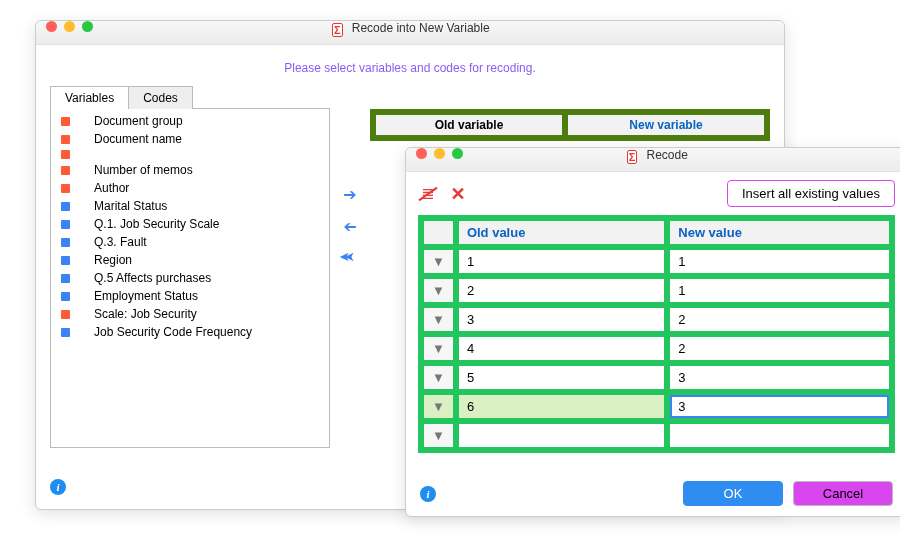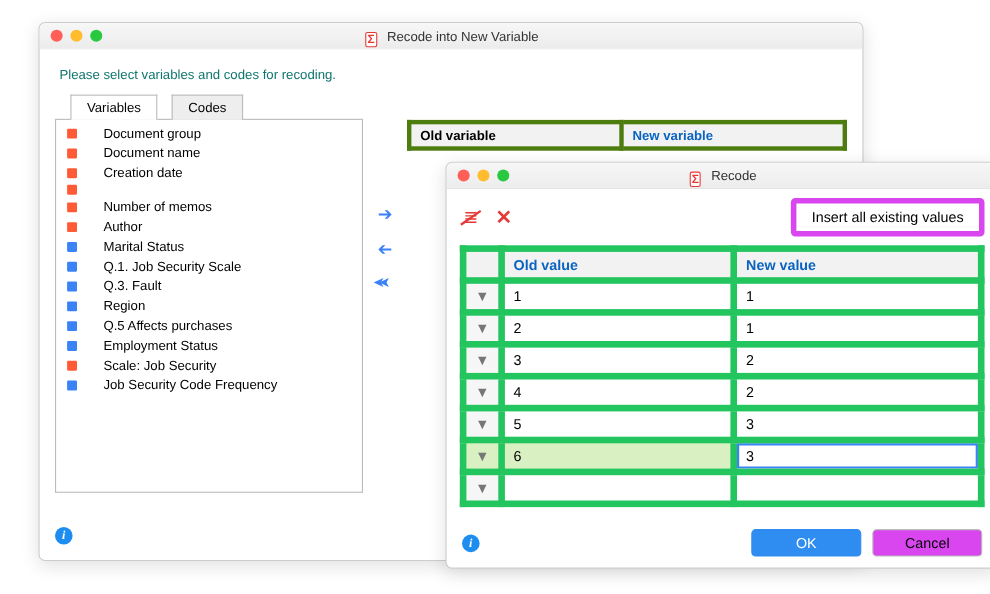--- a/index.html
+++ b/index.html
@@ -15,77 +15,77 @@
     background: #fff;
     border: 1px solid #ccc;
     border-radius: 6px;
     box-shadow: 0 4px 16px rgba(0,0,0,.12);
   }
   .titlebar {
     height: 24px;
     border-bottom: 1px solid #e2e2e2;
     background: linear-gradient(#f7f7f7,#ececec);
     border-radius: 6px 6px 0 0;
-    display: flex; align-items: center;
+    display: flex; 
     position: relative;
   }
   .traffic { display:flex; gap:7px; padding-left:10px; }
   .tl { width:11px; height:11px; border-radius:50%; }
   .tl.red{background:#ff5f57;} .tl.yel{background:#febc2e;} .tl.grn{background:#28c840;}
   .title { position:absolute; left:0; right:0; text-align:center; font-size:12px; color:#333; pointer-events:none;}
   .sigma-icon { display:inline-block; width:14px; height:12px; vertical-align:-2px; margin-right:4px;}
   .sigma-icon::before{
     content:"Σ"; color:#e53935; font-weight:bold; font-size:11px;
     border:1px solid #e53935; border-radius:2px; padding:0 1px; background:#fff;
   }
 
   
   .win-main { left:35px; top:20px; width:750px; height:490px; }
-  .instr { padding:16px 18px 10px; color:#0f766e; }
+  .instr { padding:16px 18px 10px; color:#8b5cf6;text-align:center; }
   .body-main { display:flex; padding:0 14px 12px; height:400px; }
   .left-col { width:280px; }
   .tabs { display:flex; }
   .tab {
     padding:4px 14px; border:1px solid #bbb; background:#eee; font-size:12px;
-    border-bottom:none; margin-right:-1px; position:relative; top:1px;margin-left:14px;
+    border-bottom:none; margin-right:-1px; position:relative; top:1px;
   }
   .tab.active { background:#fff; z-index:2;}
   .varlist {
     border:1px solid #bbb; height:340px; background:#fff;
     overflow:hidden; padding:3px 0;
   }
   .varitem { display:flex; align-items:center; padding:2px 10px; gap:24px;}
   .bullet { width:9px; height:9px; border-radius:1px; flex:none;}
   .b-red{background:#ff5a36;} .b-blue{background:#3b82f6;}
   .middle-col { width:40px; display:flex; flex-direction:column; align-items:center; gap:14px; padding-top:100px;}
   .arrow-btn { width:22px; height:18px; color:#3b82f6; font-size:16px; text-align:center; cursor:default;}
   .right-col { flex:1; padding-top:24px; }
   .vartable { border:1px solid #bbb; width:100%; border-collapse:collapse; }
-  .vartable th, .vartable td { border:4px solid #4d7c0f; padding:3px 8px; text-align:left; font-size:12px;}
+  .vartable th, .vartable td { border:6px solid #4d7c0f; padding:3px 8px; text-align:center; font-size:12px;}
   .vartable th { background:#f2f2f2; font-weight:bold;}
   .vartable th.new { color:#0a63c2;}
   .footer-main { position:absolute; bottom:10px; left:14px; right:14px; display:flex; align-items:center;}
   .info-icon {
     width:16px; height:16px; border-radius:50%; background:#1d8df0; color:#fff;
     font-family: Georgia, serif; font-style:italic; font-weight:bold;
     font-size:11px; text-align:center; line-height:16px;
   }
   .ok-stub { margin-left:auto; width:22px; height:24px; background:#3b82f6; border-radius:4px 0 0 4px;}
 
   
   .win-recode { left:405px; top:147px; width:503px; height:370px; }
   .toolbar {
     display:flex; align-items:center; padding:8px 12px; gap:10px;
   }
   .tbicon { width:20px; height:20px; display:flex; align-items:center; justify-content:center; font-size:16px;}
   .tbicon.strike { color:#e53935; position:relative;}
   .tbicon.strike::after{content:""; position:absolute; width:22px; height:2px; background:#e53935; transform:rotate(-35deg);}
   .tbicon.x { color:#e53935; font-weight:bold; font-size:18px;}
   .insert-btn {
-    margin-left:auto; border:5px solid #d946ef; background:#fff; border-radius:4px;
+    margin-left:auto; border:1px solid #d946ef; background:#fff; border-radius:4px;
     padding:5px 14px; font-size:13px;
   }
   .recode-table-wrap { padding:0 12px; }
   .rtbl { width:100%; border-collapse:collapse; border:1px solid #bbb;}
   .rtbl th, .rtbl td { border:6px solid #22c55e; padding:4px 8px; font-size:13px; text-align:left;}
   .rtbl th { background:#f2f2f2; color:#0a63c2; font-weight:bold;}
   .rtbl th.hcol { width:26px; background:#f2f2f2;}
   .rtbl td.handle { text-align:center; color:#777; background:#f6f6f6; width:26px;}
   .rtbl tr.sel td { background:#d9f0c2;}
   .rtbl td.editing { box-shadow: inset 0 0 0 2px #3b82f6; background:#fff !important;}
@@ -125,24 +125,20 @@
           <div class="varitem">
             <div class="bullet b-red"></div>
             <span>Document group</span>
           </div>
           <div class="varitem">
             <div class="bullet b-red"></div>
             <span>Document name</span>
           </div>
           <div class="varitem">
             <div class="bullet b-red"></div>
-            <span>Creation date</span>
-          </div>
-          <div class="varitem">
-            <div class="bullet b-red"></div>
           </div>
           <div class="varitem">
             <div class="bullet b-red"></div>
             <span>Number of memos</span>
           </div>
           <div class="varitem">
             <div class="bullet b-red"></div>
             <span>Author</span>
           </div>
           <div class="varitem">

